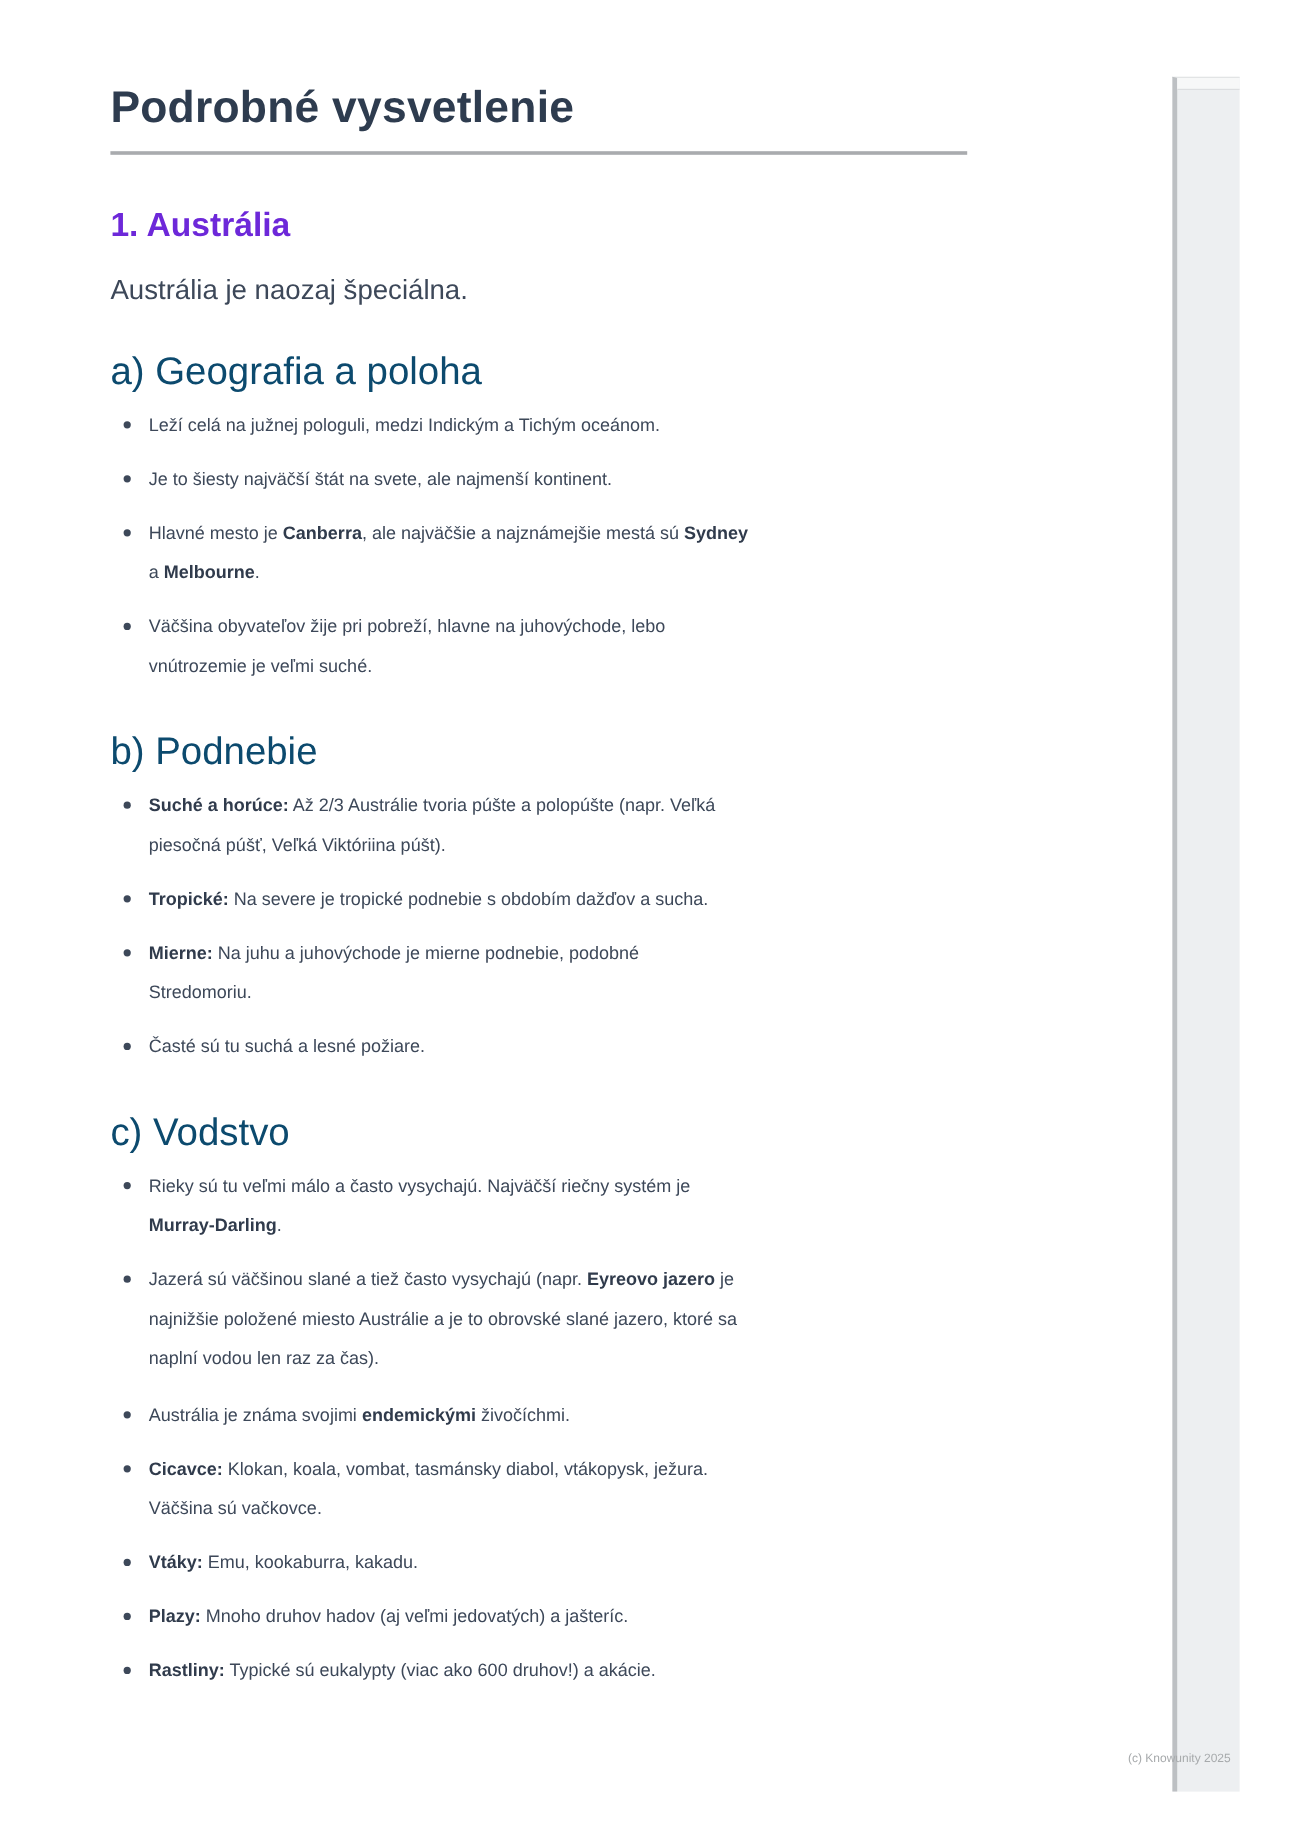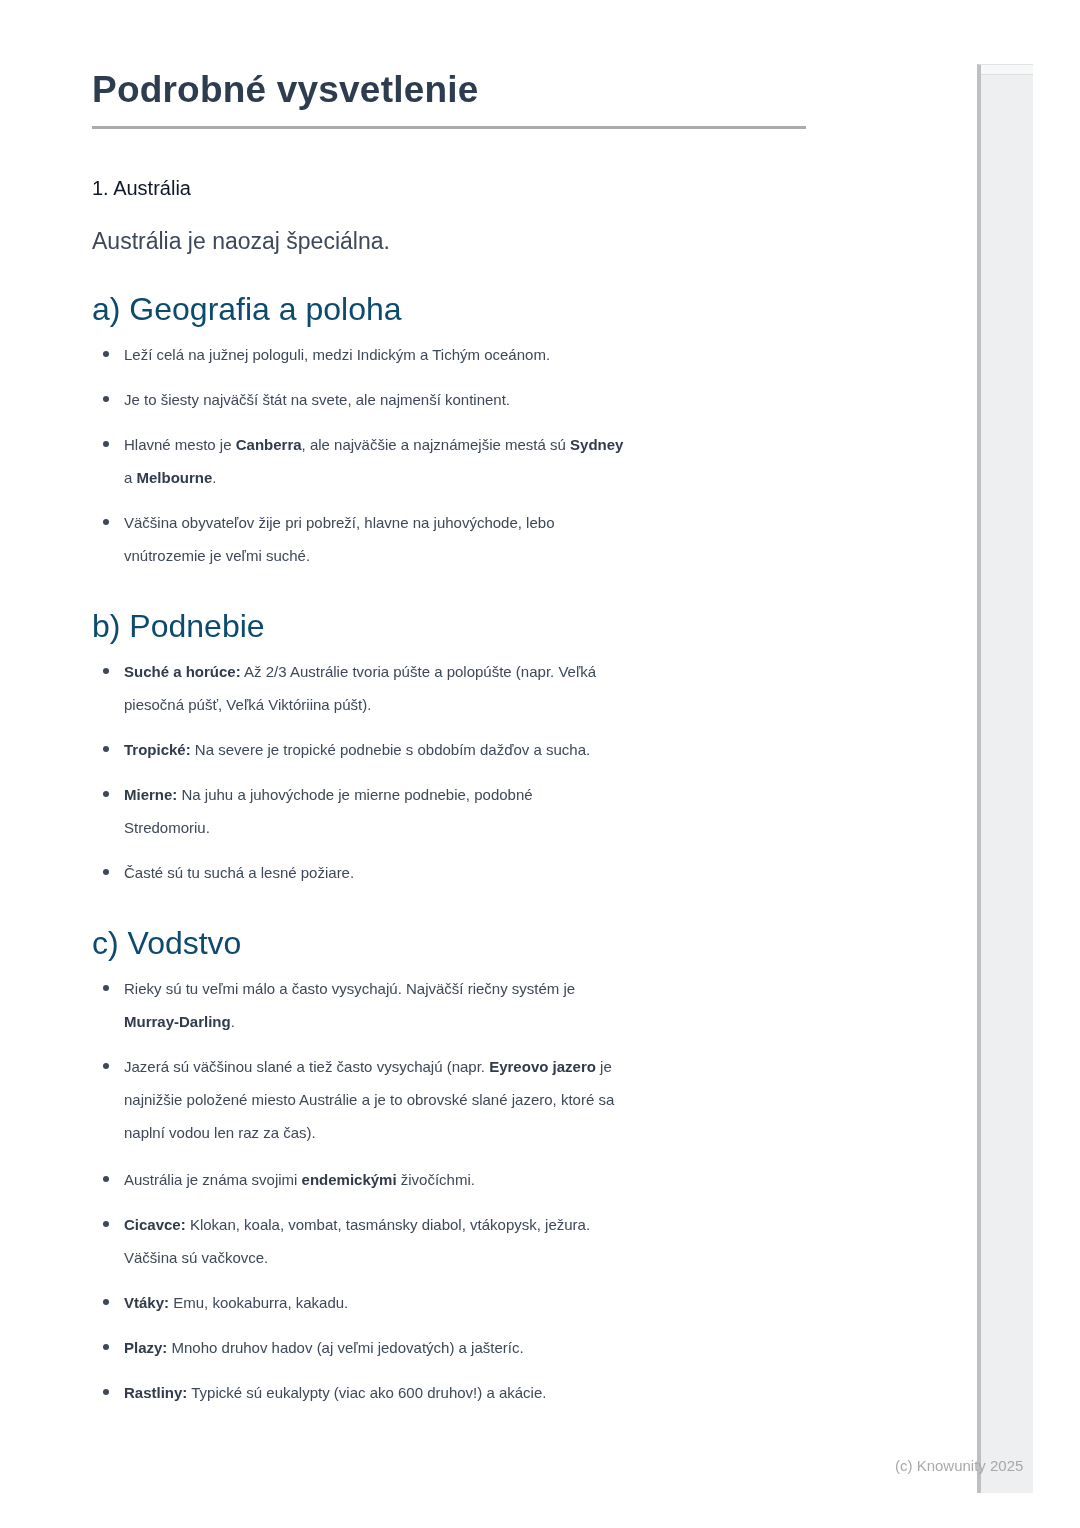--- a/index.html
+++ b/index.html
@@ -33,24 +33,24 @@
     letter-spacing: 0.2px;
   }
   .title-rule {
     width: 714px;
     height: 3px;
     background: #a9abae;
     margin-top: 14px;
   }
   .chapter-heading {
     margin: 42px 0 0 0;
-    font-size: 20px;
+    font-size: 28px;
     line-height: 34px;
-    font-weight: 400;
-    color: #0f172a;
+    font-weight: 700;
+    color: #6d28d9;
   }
   .intro {
     margin: 23px 0 0 0;
     font-size: 23px;
     line-height: 27px;
     color: #3d4859;
   }
   .subhead {
     margin: 40px 0 0 0;
     font-size: 32px;
@@ -99,22 +99,22 @@
   }
   .scrollbar-thumb {
     width: 100%;
     height: 9px;
     background: #f7f8f8;
     border-bottom: 1px solid #dcdee0;
   }
   .watermark {
     position: absolute;
     top: 1441px;
-    left: 895px;
-    font-size: 15px;
+    left: 940px;
+    font-size: 10px;
     line-height: 18px;
     color: #a7aaac;
     z-index: 2;
     white-space: nowrap;
     text-align: right;
   }
 </style>
 </head>
 <body>
 

